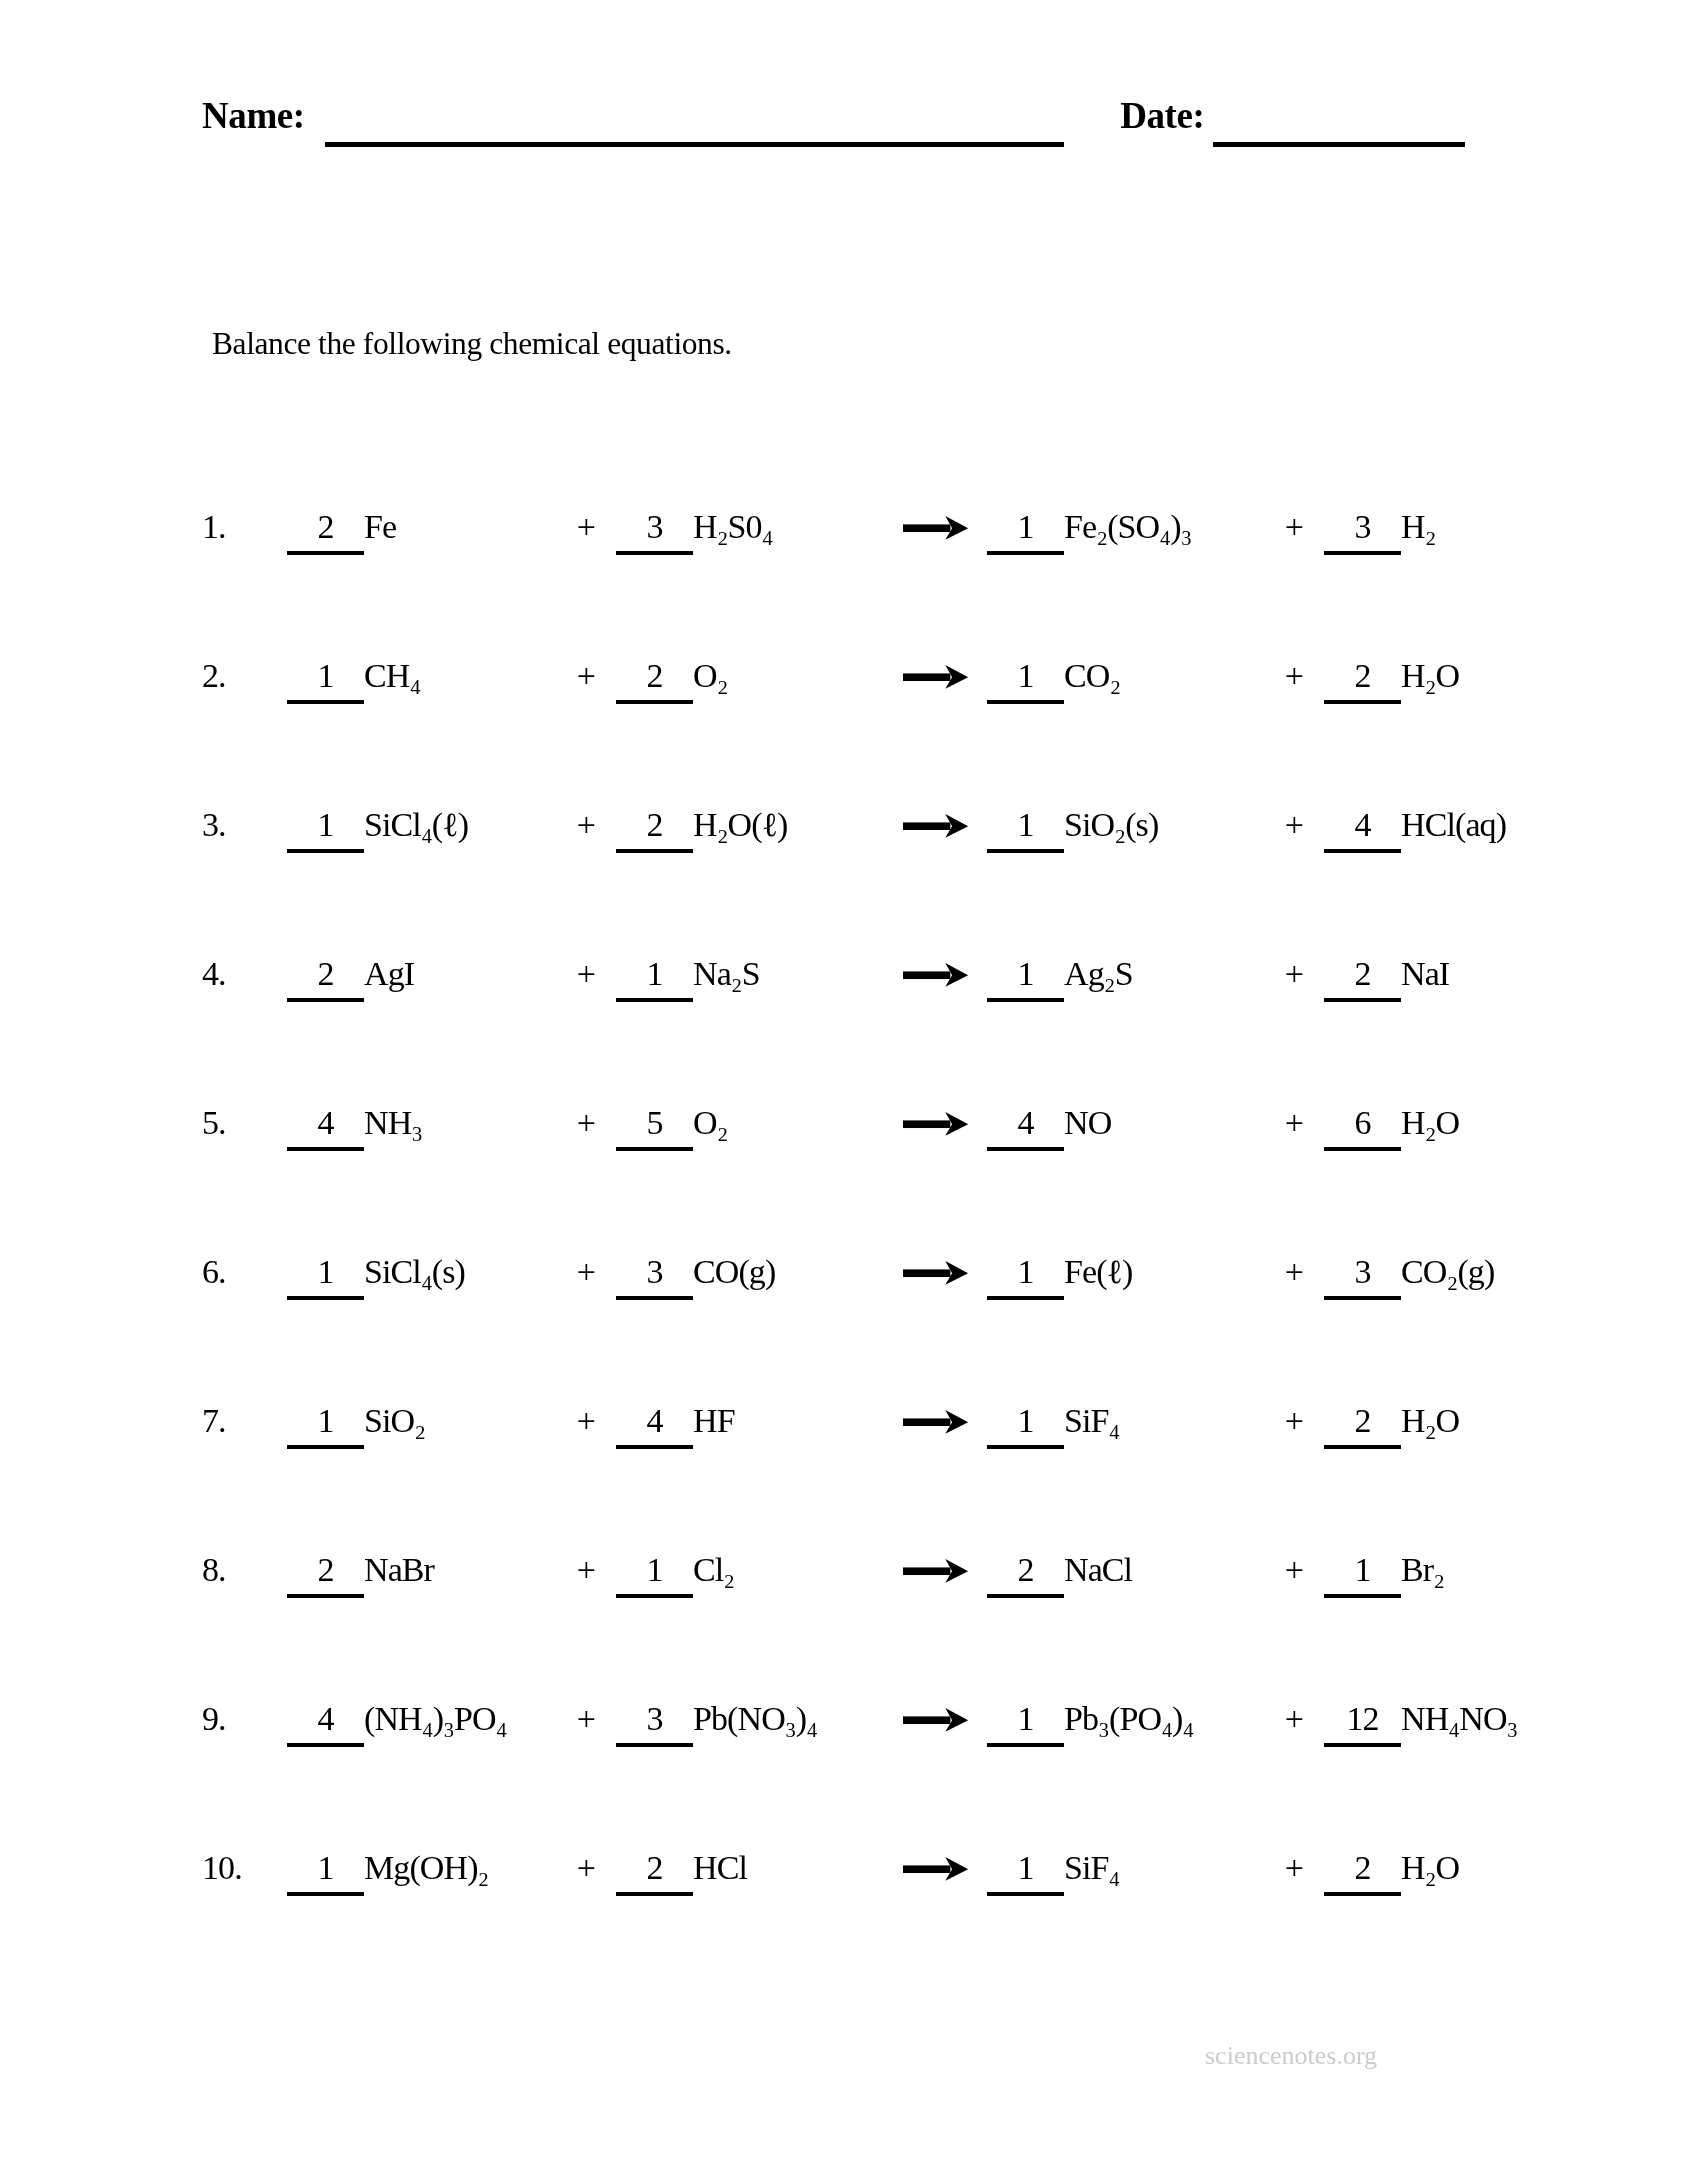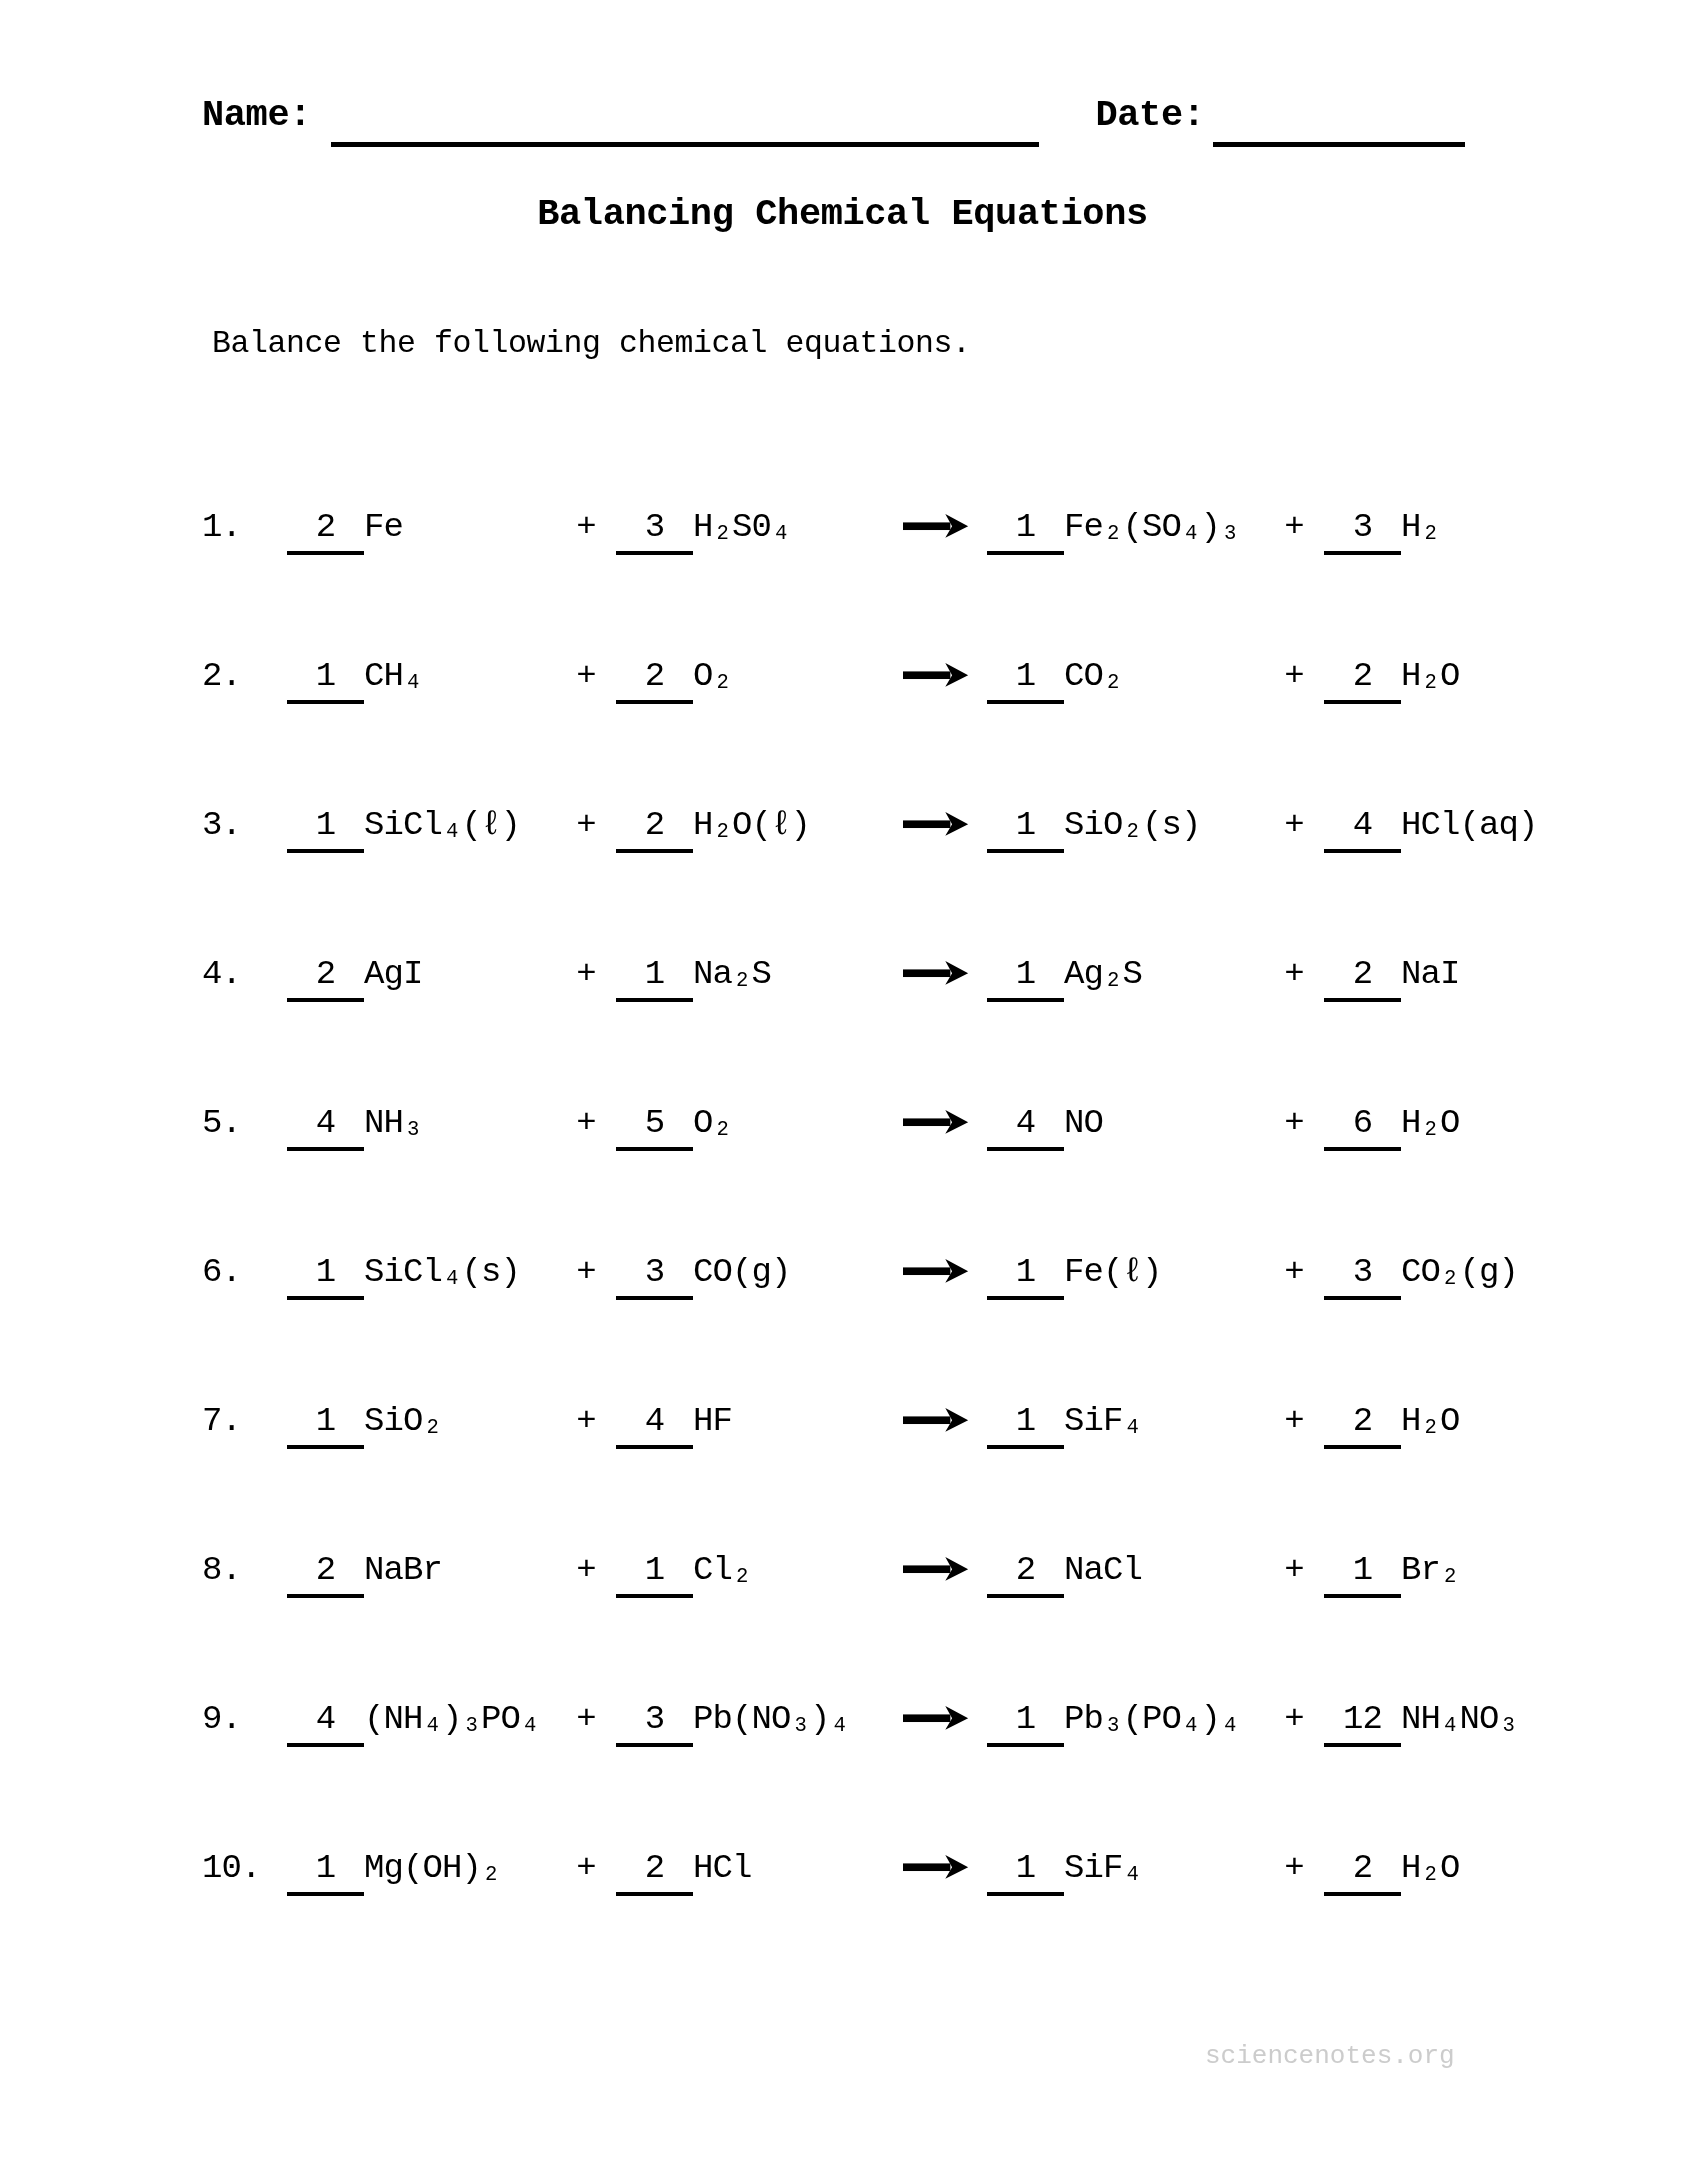--- a/index.html
+++ b/index.html
@@ -1,21 +1,21 @@
 <!DOCTYPE html>
 <html style="font-size:13.6px"><head>
 <meta charset="utf-8">
 <style>
   html, body { margin: 0; padding: 0; background: #ffffff; }
   .page {
     position: relative;
     width: 1685px;
     height: 2181px;
     background: #ffffff;
-    font-family: Liberation Mono, monospace;
+    font-family: Liberation Serif, serif;
     color: #000000;
     overflow: hidden;
   }
 
   
   .header {
     position: absolute;
     top: 95px; left: 202px; right: 220px;
     display: flex;
     align-items: flex-end;
@@ -93,21 +93,20 @@
 
 <div class="page">
 
   <div class="header">
     <span class="hdr-label">Name:</span>
     <span class="fill-line name-line"></span>
     <span class="hdr-label date-label">Date:</span>
     <span class="fill-line date-line"></span>
   </div>
 
-  <div class="title">Balancing Chemical Equations</div>
 
   <div class="instruction">Balance the following chemical equations.</div>
 
   <div class="equations">
 
     <div class="eq-row">
       <span class="eq-num">1.</span>
       <span class="blank">2</span>
       <span class="formula">Fe</span>
       <span class="plus">+</span>

